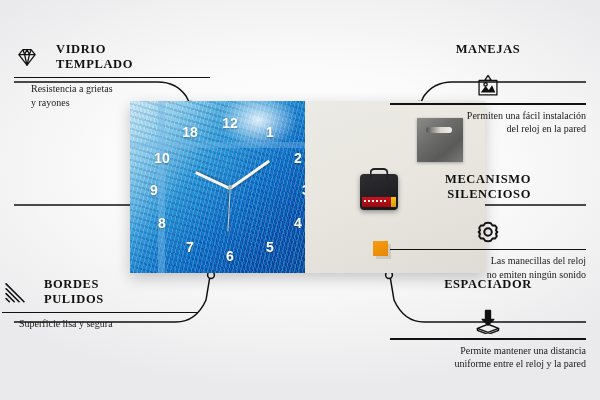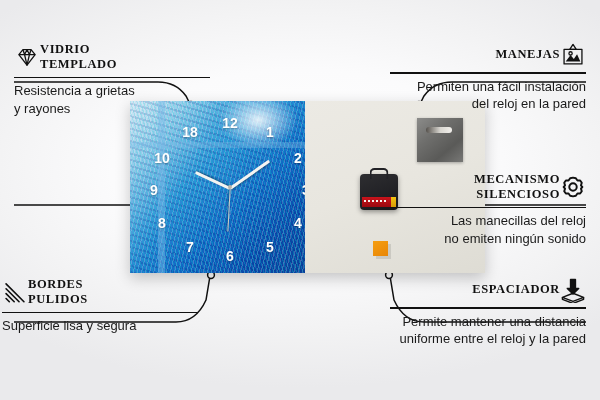--- a/index.html
+++ b/index.html
@@ -90,33 +90,34 @@
   .mech-yellow{position:absolute;right:2px;bottom:3px;width:5px;height:10px;
     background:linear-gradient(180deg,#f2c310,#d79b06);}
   .foam{
     position:absolute;left:68px;bottom:17px;width:15px;height:15px;
     background:linear-gradient(150deg,#f59e10,#e98606);
     box-shadow:3px 3px 0 rgba(0,0,0,.10);
   }
 
   
   .feat{position:absolute;width:196px;}
-  .feat .row{display:flex;align-items:center;gap:0;}
+  .feat .row{display:flex;align-items:center;gap:16px;}
   .feat.left .row{justify-content:flex-start;}
-  .feat.right .row{justify-content:flex-end;}
+  .feat.right .row{justify-content:space-between;flex-direction:column;}
   .ttl{
     font-family:"Liberation Serif",serif;font-weight:bold;
     font-size:12.5px;letter-spacing:.6px;color:#111;line-height:1.22;
   }
   .feat.left .ttl{text-align:left;}
   .feat.right .ttl{text-align:right;}
   .rule{height:1.6px;background:#111;margin:4px 0 4px;width:100%;}
   .desc{
-    font-size:13px;color:#1a1a1a;line-height:1.35;
-    font-family:Liberation Sans, sans-serif;
+    font-size:10px;color:#1a1a1a;line-height:1.35;
+    font-family:Liberation Serif, serif;
+    margin-left:17px;
   }
   .feat.right .desc{text-align:right;}
   .ico{width:26px;height:26px;flex:0 0 26px;display:block;}
 
   .f-vidrio{left:14px;top:42px;}
   .f-impresion{left:14px;top:172px;}
   .f-bordes{left:2px;top:277px;}
   .f-manejas{left:390px;top:42px;}
   .f-mecanismo{left:390px;top:172px;}
   .f-espaciador{left:390px;top:277px;}

